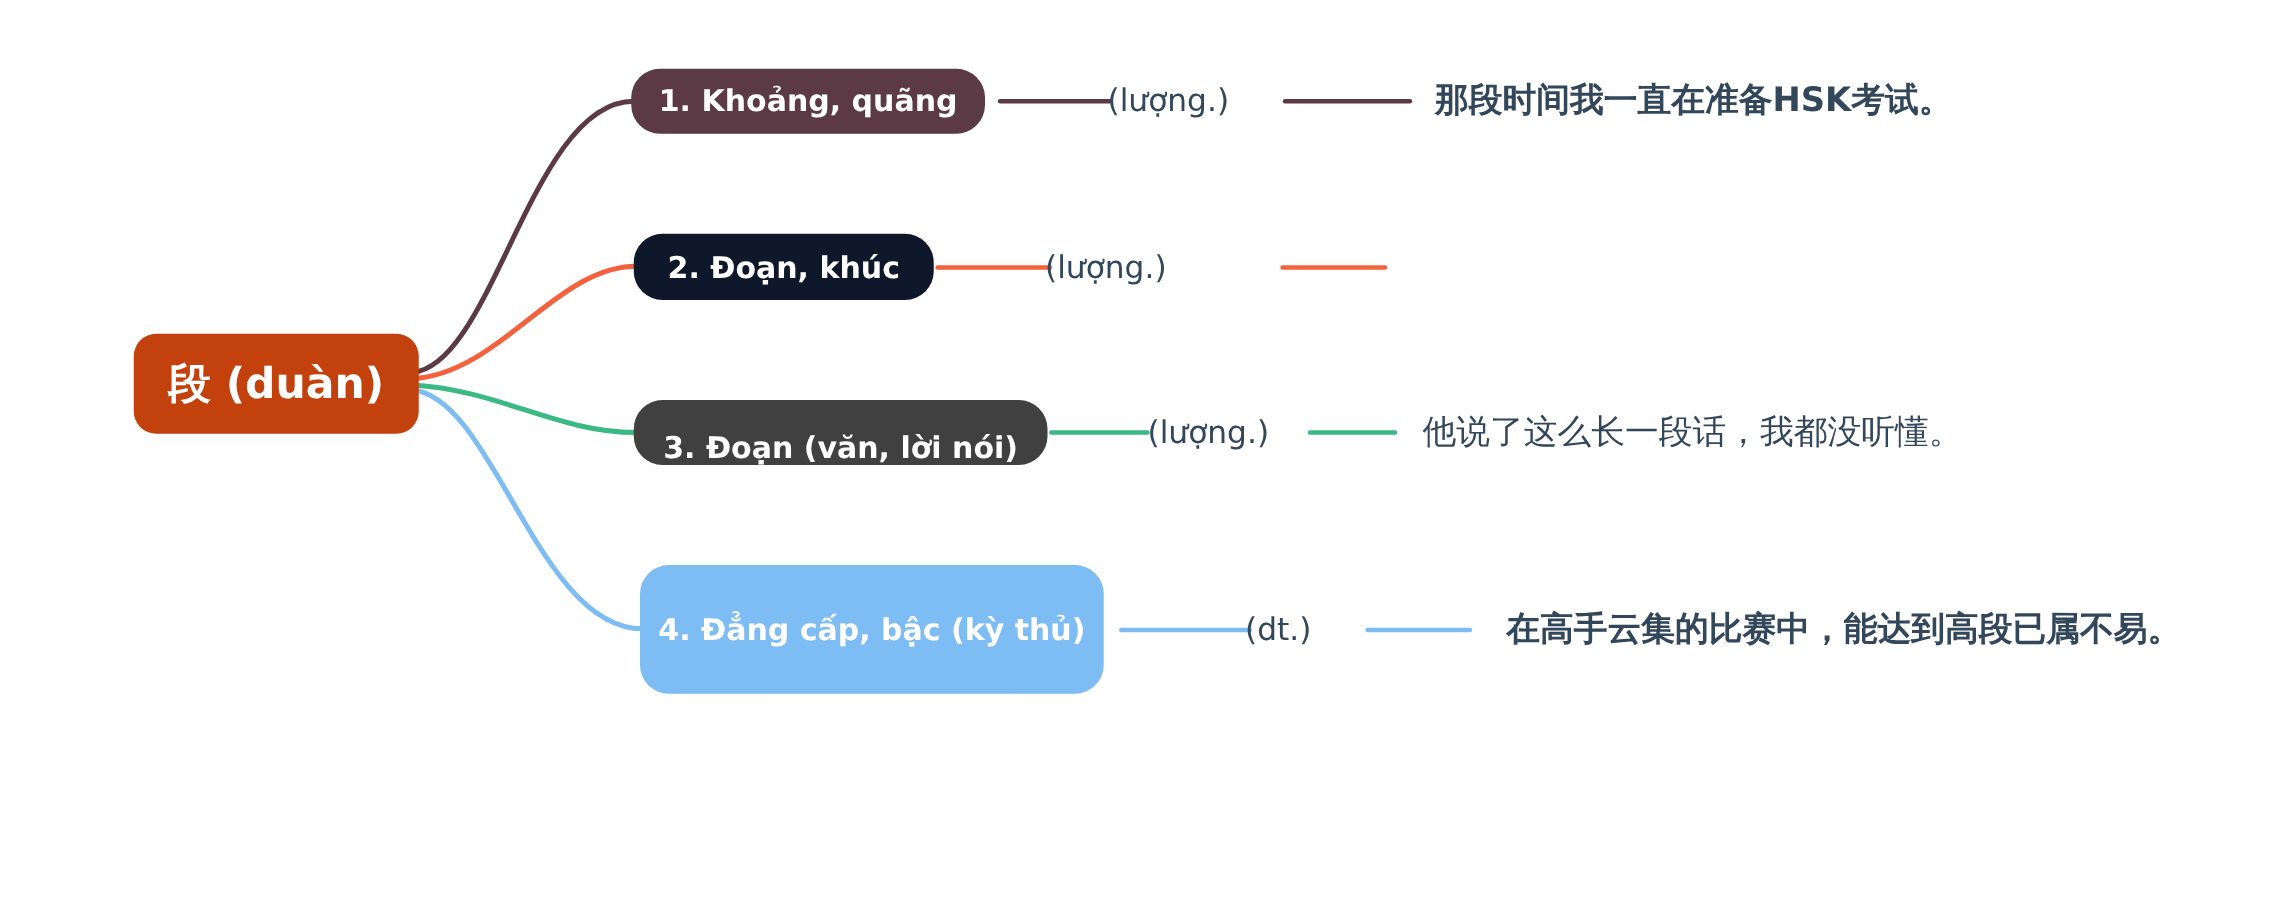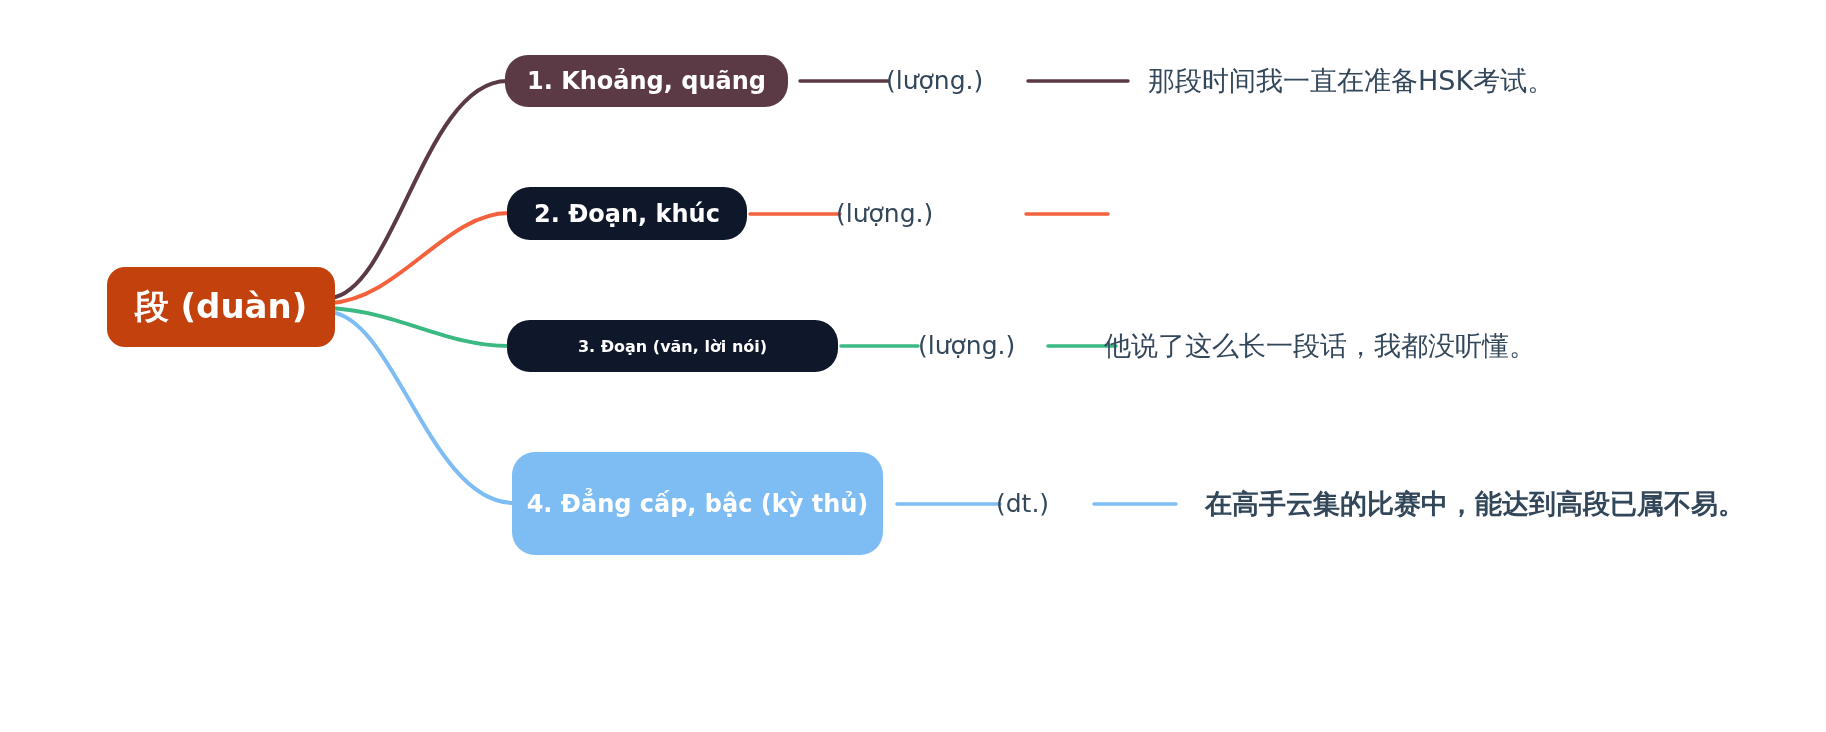--- a/index.html
+++ b/index.html
@@ -49,22 +49,23 @@
   }
   .node.b2 {
     left: 507px; top: 187px;
     width: 240px; height: 53px;
     background: #0f172a;
     font-size: 24px;
   }
   .node.b3 {
     left: 507px; top: 320px;
     width: 331px; height: 52px;
-    background: #0f172a;
-    font-size: 16px;
+    background: #404040;
+    font-size: 24px;
+    justify-content: flex-end;
   }
   .node.b4 {
     left: 512px; top: 452px;
     width: 371px; height: 103px;
     background: #7ebcf4;
     font-size: 24px;
     line-height: 44px;
   }
   .pos {
     position: absolute;
@@ -80,23 +81,23 @@
   .pos.p3 { left: 918px;  top: 328px; width: 132px; }
   .pos.p4 { left: 996px;  top: 486px; width: 96px;  }
   .sentence {
     position: absolute;
     color: #33475b;
     font-size: 27px;
     line-height: 38px;
     height: 38px;
     white-space: nowrap;
   }
-  .sentence.s1 { left: 1148px; top: 62px;  }
+  .sentence.s1 { left: 1148px; top: 62px; font-weight: bold;  }
   .sentence.s2 { left: 1122px; top: 195px; }
-  .sentence.s3 { left: 1104px; top: 327px; }
+  .sentence.s3 { left: 1138px; top: 327px; }
   .sentence.s4 { left: 1205px; top: 485px; font-weight: bold; }
 </style>
 </head>
 <body>
 
 <div class="canvas">
 
   <svg class="links" width="1826" height="732" viewBox="0 0 1826 732">
 
     <path d="M 330 298 C 395 292, 425 81, 507 81" fill="none" stroke="#5b3a46" stroke-width="4" stroke-linecap="round"></path>

